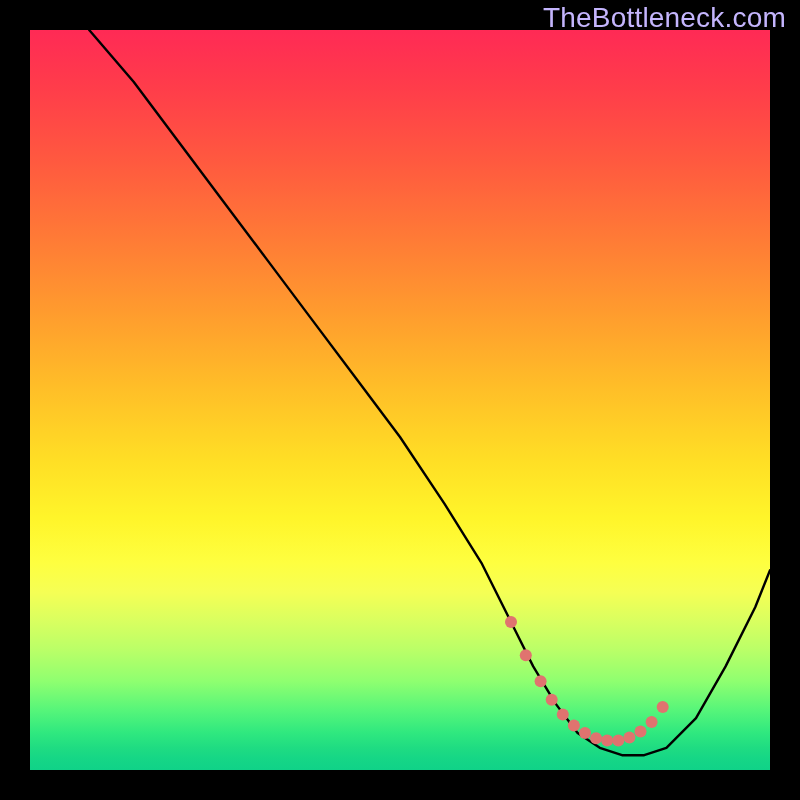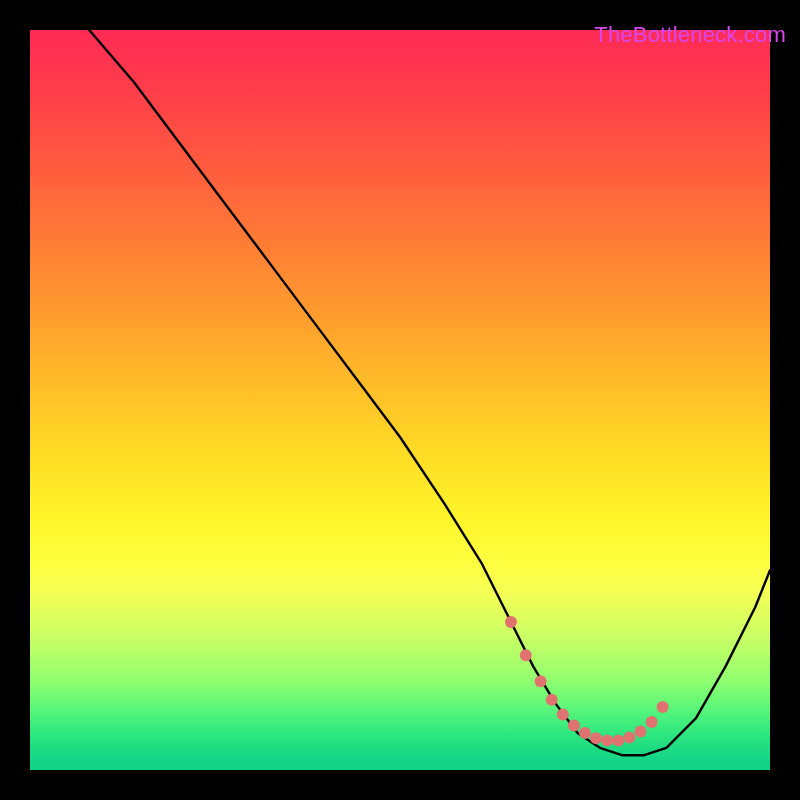--- a/index.html
+++ b/index.html
@@ -12,24 +12,24 @@
     font-family: Arial, Helvetica, sans-serif;
   }
   .outer {
     position: relative;
     width: 800px;
     height: 800px;
     background: #000;
   }
   .watermark {
     position: absolute;
-    top: 22px;
+    top: 2px;
     right: 14px;
-    color: #d946ef;
-    font-size: 22px;
+    color: #c4b5fd;
+    font-size: 28px;
     letter-spacing: 0.2px;
     z-index: 10;
   }
   .plot {
     position: absolute;
     left: 30px;
     top: 30px;
     width: 740px;
     height: 740px;
     background: linear-gradient(

